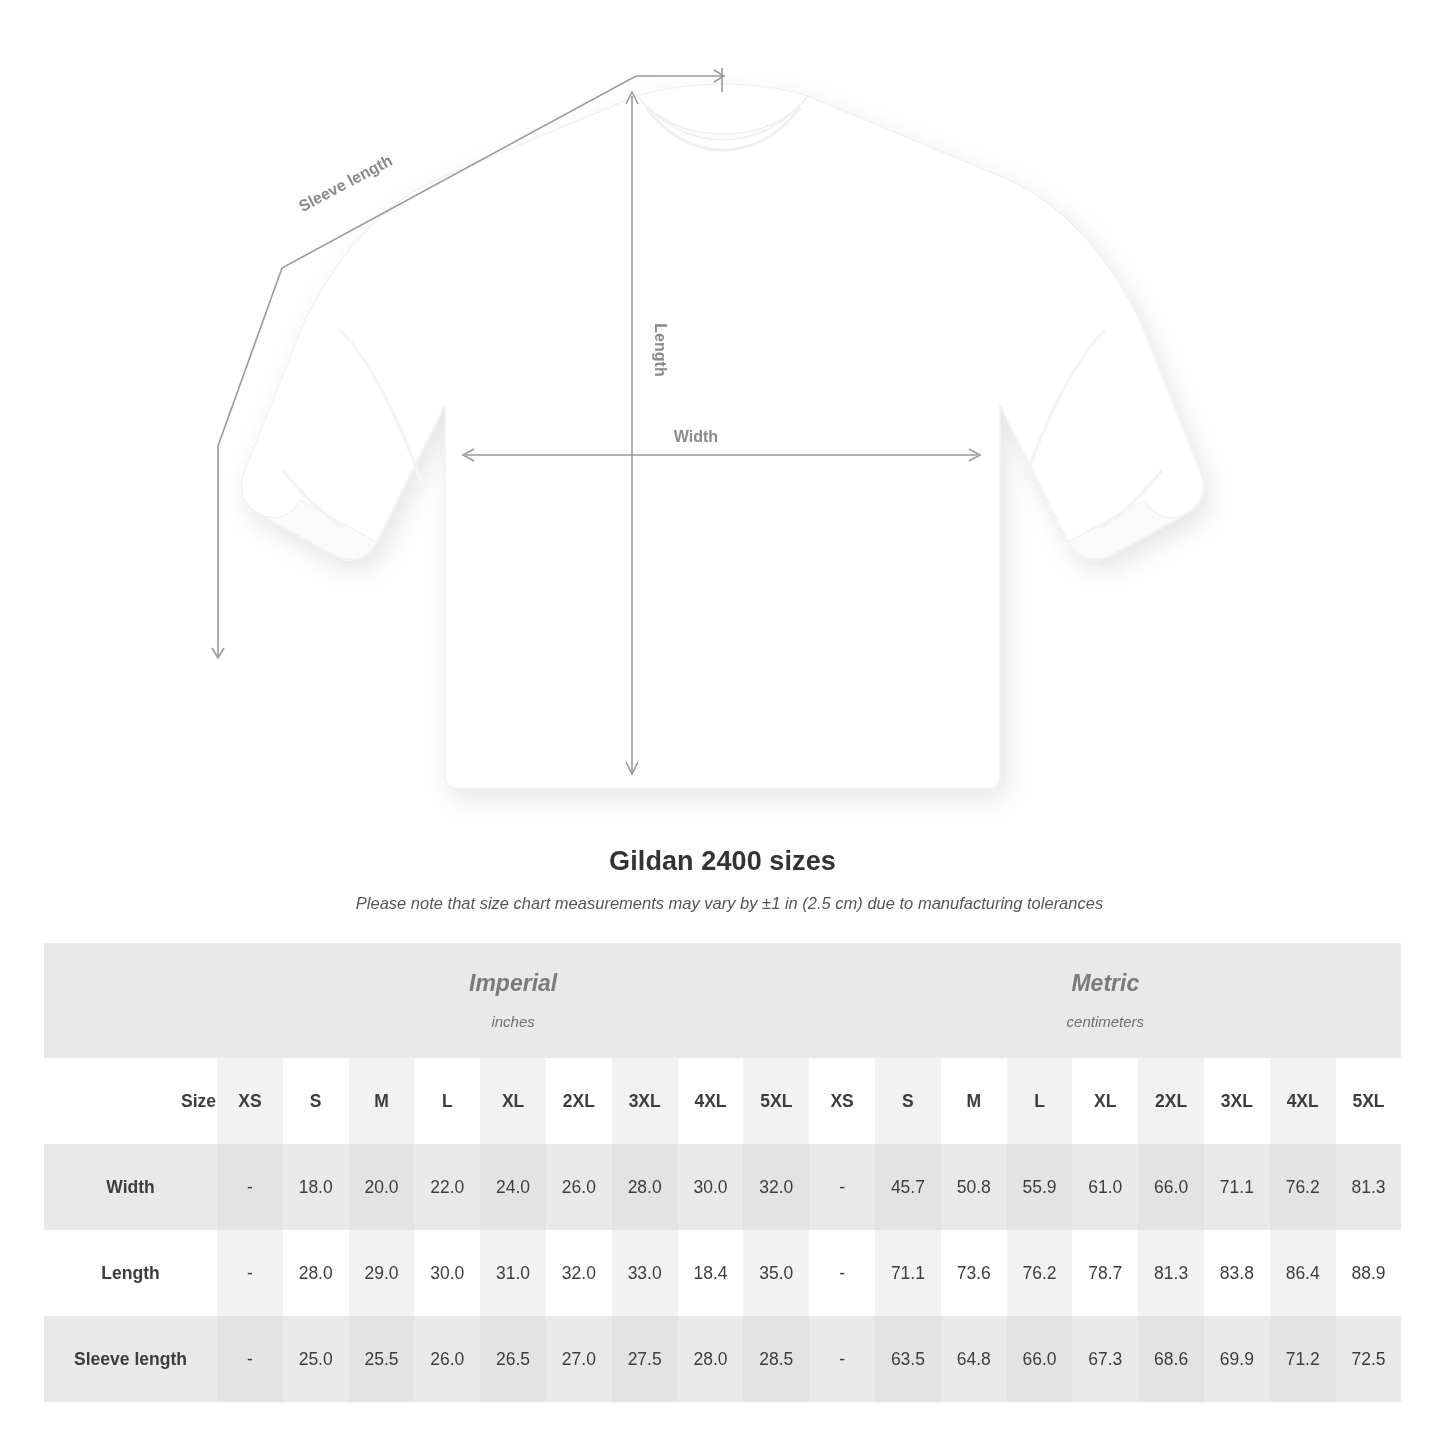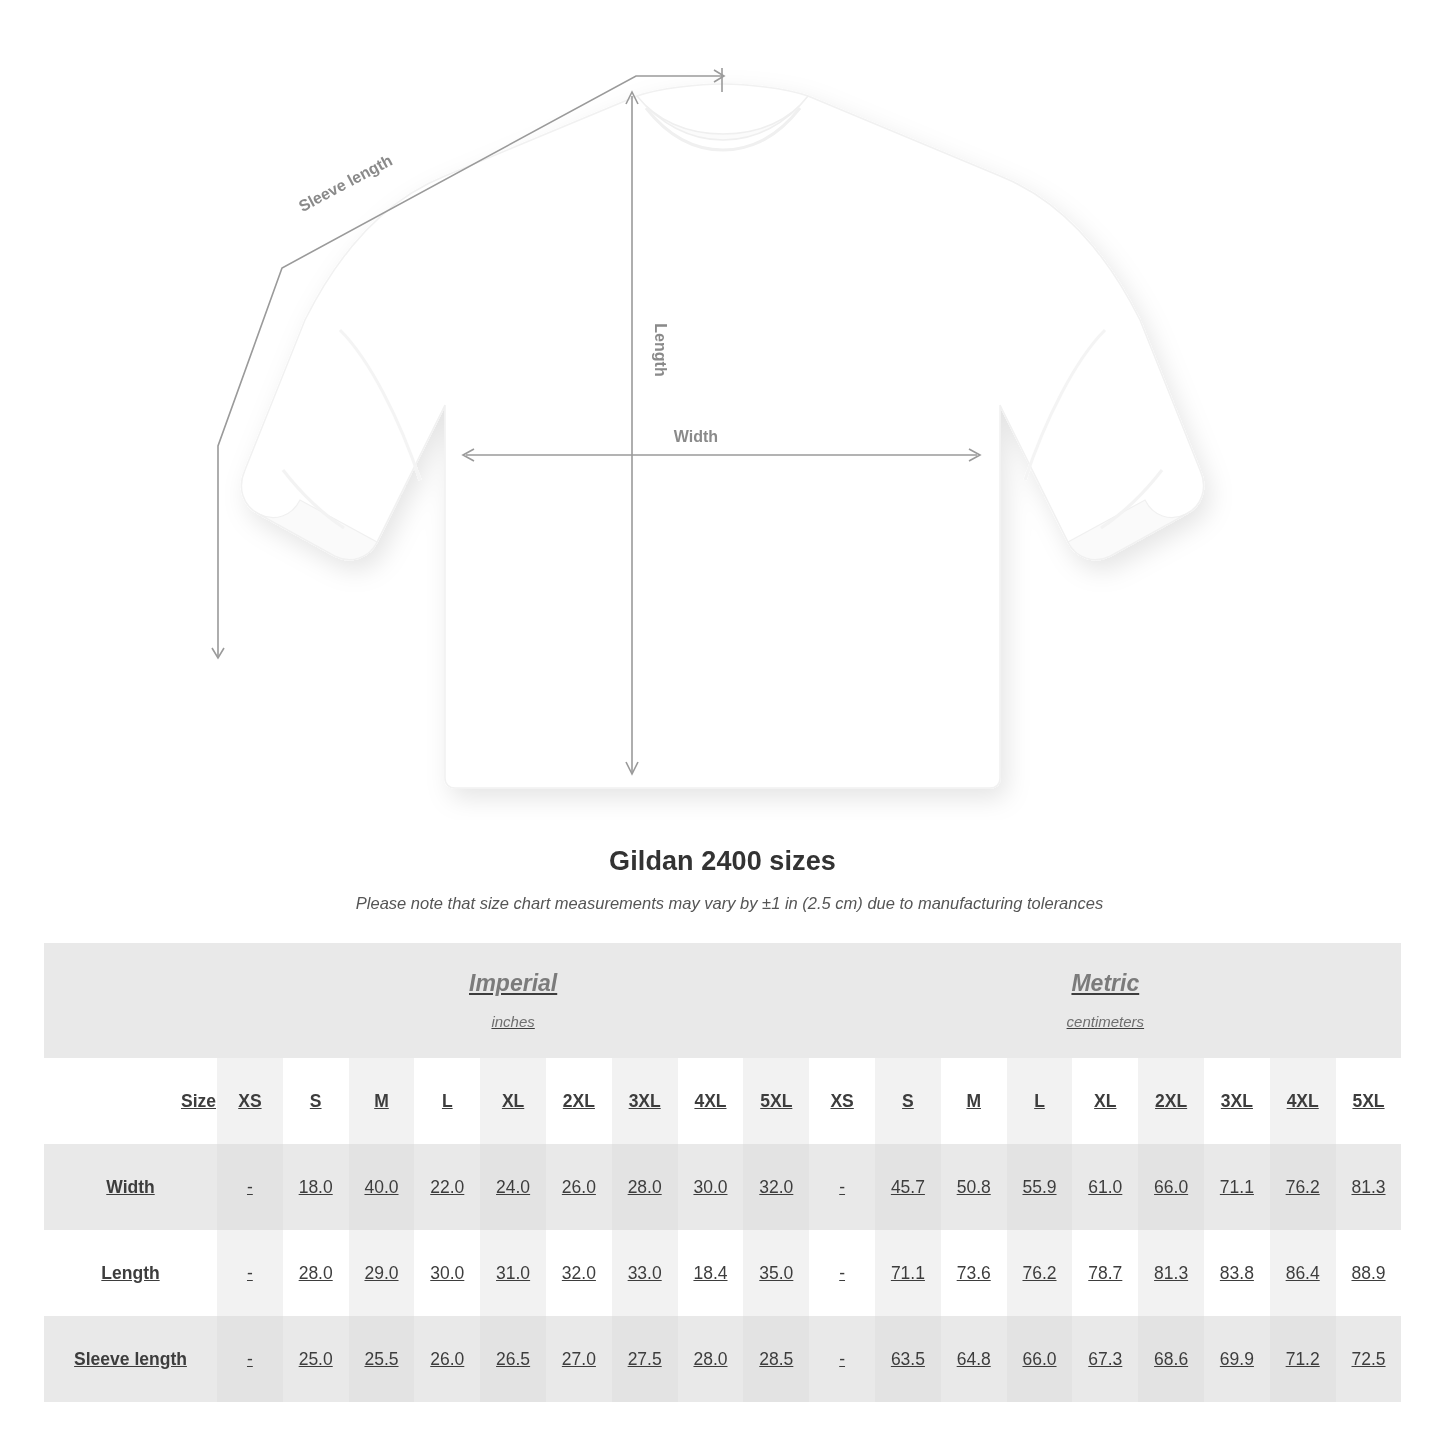--- a/index.html
+++ b/index.html
@@ -48,21 +48,20 @@
     font-size: 16.5px;
     font-style: italic;
     color: #555555;
     margin-top: 17px;
     margin-left: 14px;
   }
 
   
   .table-wrap {
     margin: 30px 44px 0 44px;
-    text-decoration: underline;
   }
   table.sizes {
     width: 1357px;
     border-collapse: collapse;
     table-layout: fixed;
   }
   table.sizes td, table.sizes th {
     text-align: center;
     vertical-align: middle;
   }
@@ -270,21 +269,21 @@
           <td class="shade">2XL</td>
           <td>3XL</td>
           <td class="shade">4XL</td>
           <td>5XL</td>
         </tr>
 
         <tr class="datarow odd">
           <td class="rowlabel">Width</td>
           <td class="shade">-</td>
           <td>18.0</td>
-          <td class="shade">40.0</td>
+          <td class="shade">20.0</td>
           <td>22.0</td>
           <td class="shade">24.0</td>
           <td>26.0</td>
           <td class="shade">28.0</td>
           <td>30.0</td>
           <td class="shade">32.0</td>
           <td>-</td>
           <td class="shade">45.7</td>
           <td>50.8</td>
           <td class="shade">55.9</td>

